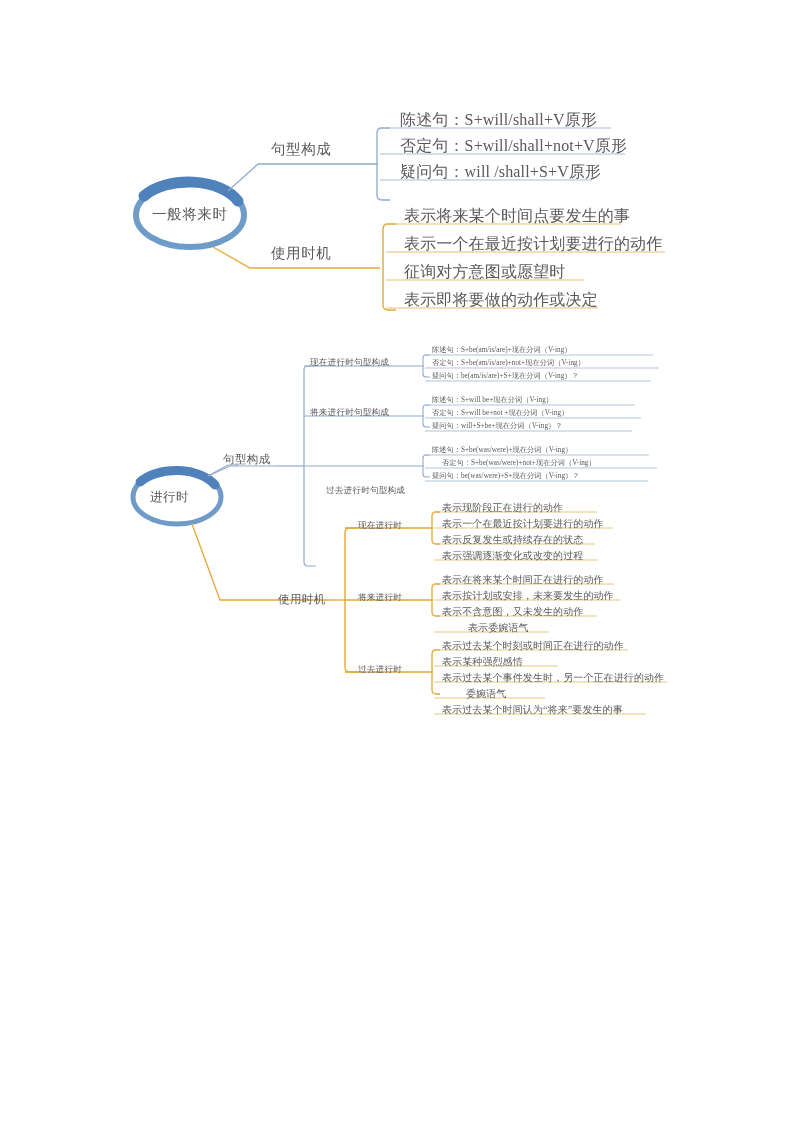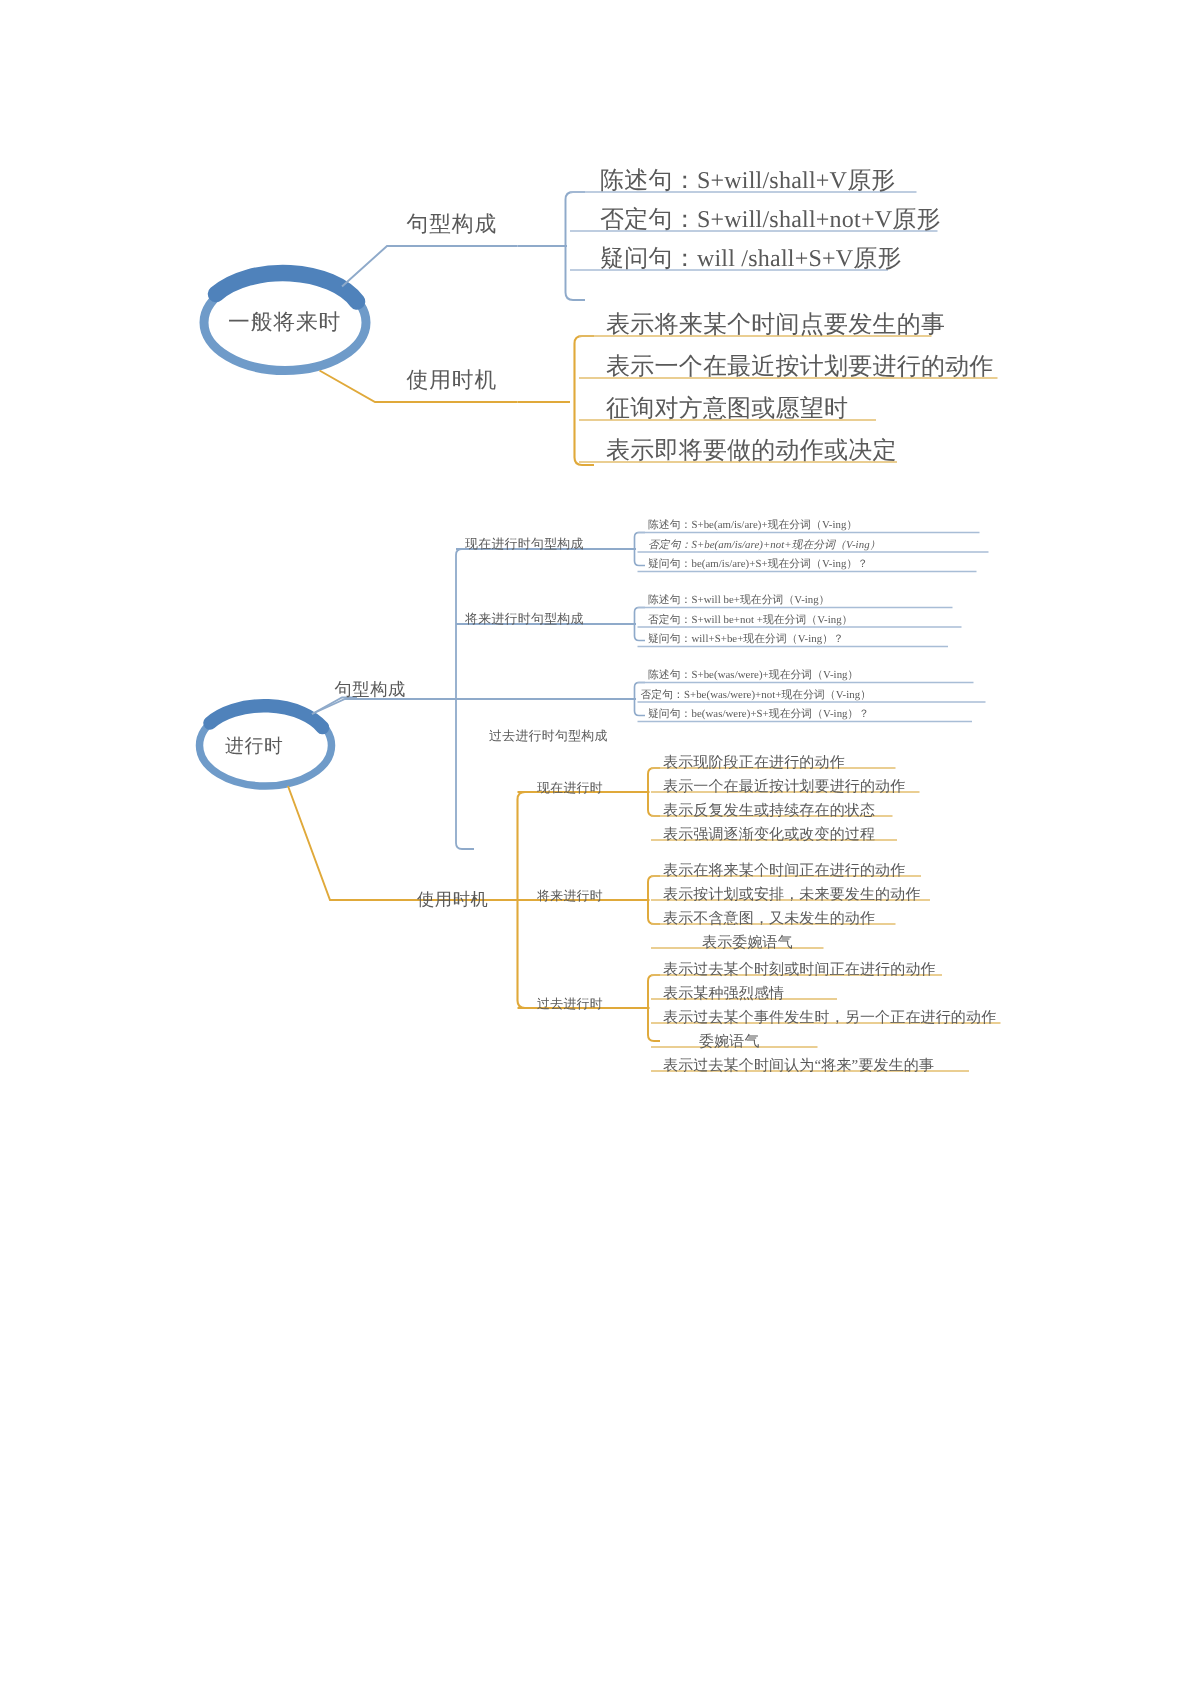--- a/index.html
+++ b/index.html
@@ -130,31 +130,31 @@
   <div class="node m1-leaf" style="left:404px;top:234px;">表示一个在最近按计划要进行的动作</div>
   <div class="node m1-leaf" style="left:404px;top:262px;">征询对方意图或愿望时</div>
   <div class="node m1-leaf" style="left:404px;top:290px;">表示即将要做的动作或决定</div>
 
   <div class="center-label m2-center" style="left:150px;top:489px;">进行时</div>
 
   <div class="node m2-branch" style="left:223px;top:452px;">句型构成</div>
 
   <div class="node m2-sub" style="left:310px;top:357px;">现在进行时句型构成</div>
   <div class="node m2-leaf" style="left:432px;top:345px;">陈述句：S+be(am/is/are)+现在分词（V-ing）</div>
-  <div class="node m2-leaf" style="left:432px;top:358px;font-style:italic;">否定句：S+be(am/is/are)+not+现在分词（V-ing）</div>
+  <div class="node m2-leaf" style="left:432px;top:358px;">否定句：S+be(am/is/are)+not+现在分词（V-ing）</div>
   <div class="node m2-leaf" style="left:432px;top:371px;">疑问句：be(am/is/are)+S+现在分词（V-ing）？</div>
 
   <div class="node m2-sub" style="left:310px;top:407px;">将来进行时句型构成</div>
   <div class="node m2-leaf" style="left:432px;top:395px;">陈述句：S+will be+现在分词（V-ing）</div>
   <div class="node m2-leaf" style="left:432px;top:408px;">否定句：S+will be+not +现在分词（V-ing）</div>
   <div class="node m2-leaf" style="left:432px;top:421px;">疑问句：will+S+be+现在分词（V-ing）？</div>
 
   <div class="node m2-sub" style="left:326px;top:457px;margin-top:28px;">过去进行时句型构成</div>
   <div class="node m2-leaf" style="left:432px;top:445px;">陈述句：S+be(was/were)+现在分词（V-ing）</div>
-  <div class="node m2-leaf" style="left:427px;top:458px;">否定句：S+be(was/were)+not+现在分词（V-ing）</div>
+  <div class="node m2-leaf" style="left:442px;top:458px;">否定句：S+be(was/were)+not+现在分词（V-ing）</div>
   <div class="node m2-leaf" style="left:432px;top:471px;">疑问句：be(was/were)+S+现在分词（V-ing）？</div>
 
   <div class="node m2-branch" style="left:278px;top:592px;">使用时机</div>
 
   <div class="node m2-sub" style="left:358px;top:520px;">现在进行时</div>
   <div class="node m2-leaf2" style="left:442px;top:501px;">表示现阶段正在进行的动作</div>
   <div class="node m2-leaf2" style="left:442px;top:517px;">表示一个在最近按计划要进行的动作</div>
   <div class="node m2-leaf2" style="left:442px;top:533px;">表示反复发生或持续存在的状态</div>
   <div class="node m2-leaf2" style="left:442px;top:549px;">表示强调逐渐变化或改变的过程</div>
 

